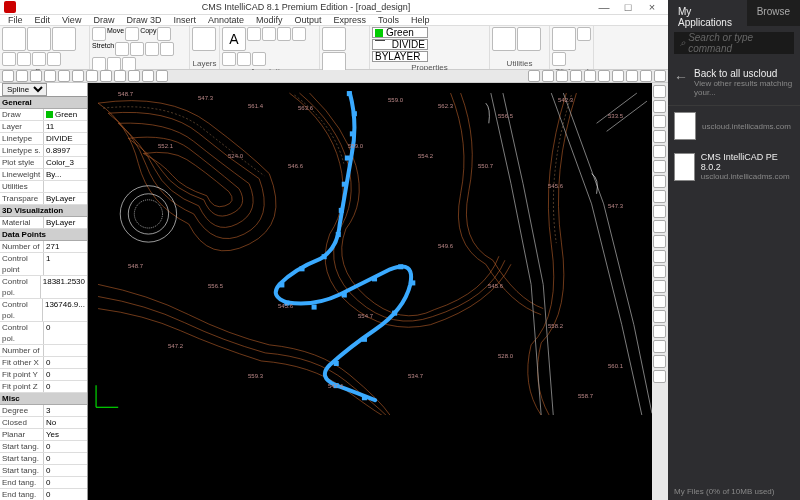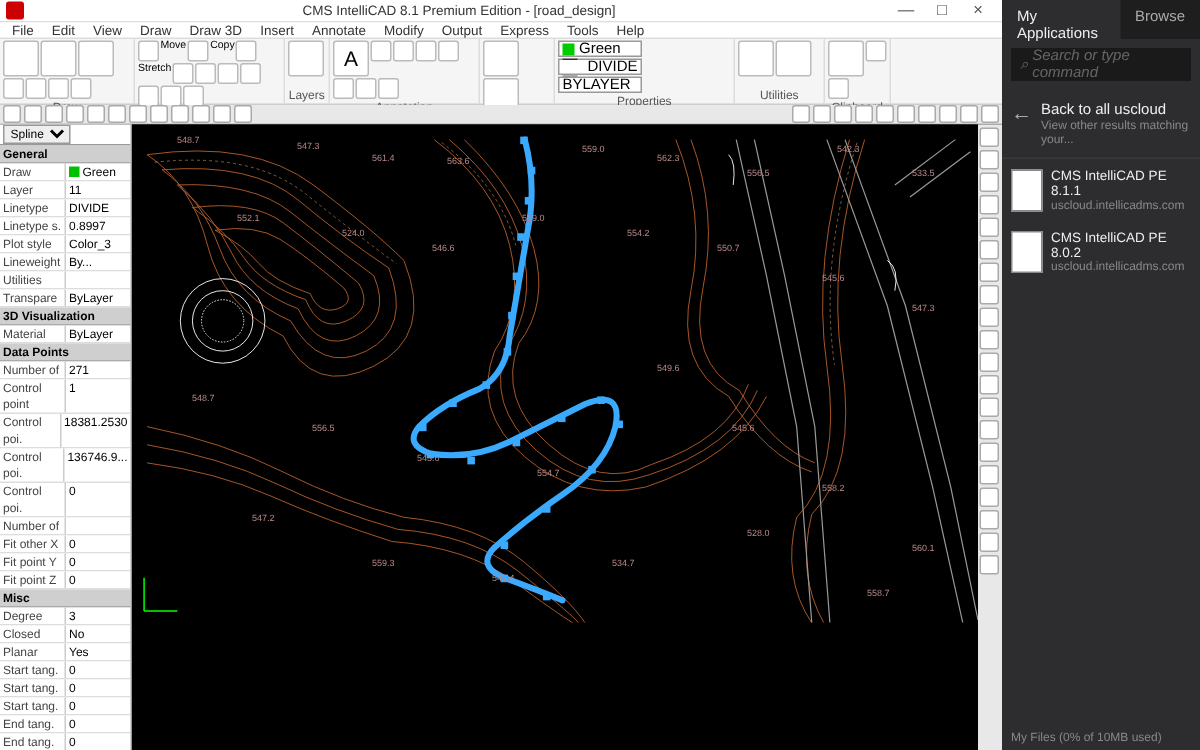--- a/index.html
+++ b/index.html
@@ -459,21 +459,20 @@
   <div class="back">
     <div class="arrow">←</div>
     <div class="txt">
       <div class="h">Back to all uscloud</div>
       <div class="s">View other results matching your...</div>
     </div>
   </div>
   <div class="result">
     <div class="thumb"></div>
     <div class="info">
-      <div class="n">CMS IntelliCAD PE 8.1.1</div>
       <div class="d">uscloud.intellicadms.com</div>
     </div>
   </div>
   <div class="result">
     <div class="thumb"></div>
     <div class="info">
       <div class="n">CMS IntelliCAD PE 8.0.2</div>
       <div class="d">uscloud.intellicadms.com</div>
     </div>
   </div>

